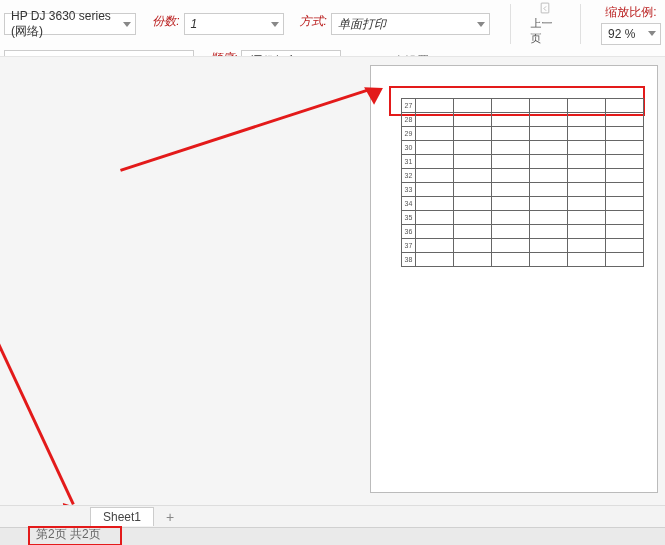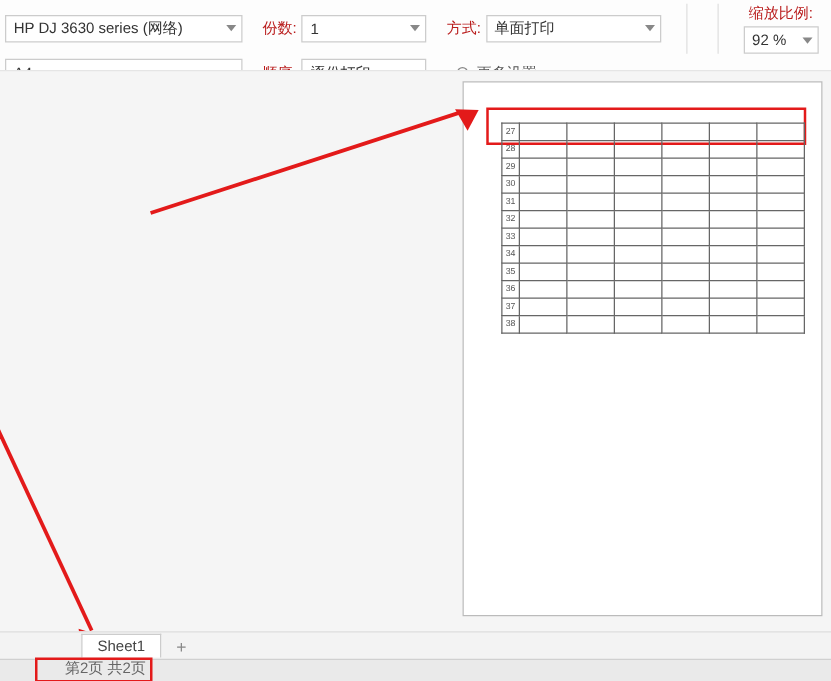--- a/index.html
+++ b/index.html
@@ -14,21 +14,21 @@
   }
   .toolbar {
     display: flex;
     flex-direction: column;
     gap: 4px;
     padding: 2px 4px 6px 4px;
     border-bottom: 1px solid #ddd;
     background: #fdfdfd;
   }
   .row { display: flex; align-items: center; gap: 16px; }
-  .field { display: flex; align-items: center; gap: 4px; }
+  .field { display: flex; align-items: flex-start; gap: 4px; font-style: italic; }
   .label { color: #b91c1c; font-size: 12px; white-space: nowrap; }
   .combo {
     border: 1px solid #ccc;
     background: #fff;
     height: 22px;
     display: flex;
     align-items: center;
     justify-content: space-between;
     padding: 0 4px 0 6px;
     color: #333;
@@ -119,21 +119,21 @@
 
   
   .sheet-tabs {
     position: absolute;
     bottom: 18px; left: 0; right: 0;
     height: 22px;
     display: flex;
     align-items: center;
     background: #f3f3f3;
     border-top: 1px solid #ddd;
-    padding-left: 65px;
+    padding-left: 90px;
     gap: 6px;
   }
   .tab {
     background: #fff;
     border: 1px solid #ccc;
     border-bottom: none;
     padding: 2px 12px;
     font-size: 12px;
     color: #444;
   }
@@ -141,21 +141,21 @@
 
   .statusbar {
     position: absolute;
     bottom: 0; left: 0; right: 0;
     height: 18px;
     background: #eaeaea;
     border-top: 1px solid #d0d0d0;
   }
   .status-text {
     position: absolute;
-    left: 52px;
+    left: 36px;
     bottom: 2px;
     font-size: 12px;
     color: #666;
   }
   .red-box-status {
     position: absolute;
     left: 28px;
     bottom: -1px;
     width: 94px;
     height: 20px;
@@ -173,26 +173,33 @@
     </div>
     <div class="field">
       <span class="label">份数:</span>
       <div class="combo" style="width:100px">
         <span>1</span>
         <span class="caret"></span>
       </div>
     </div>
     <div class="field">
       <span class="label">方式:</span>
-      <div class="combo" style="width:140px">
+      <div class="combo" style="width:159px">
         <span>单面打印</span>
         <span class="caret"></span>
       </div>
     </div>
     <div class="vline"></div>
+    <div class="iconbtn">
+      <svg width="20" height="22" viewBox="0 0 20 22">
+        <rect x="3" y="2" width="14" height="18" rx="1"></rect>
+        <path d="M12 8 L8 12 L12 16"></path>
+      </svg>
+      <span>上一页</span>
+    </div>
     <div class="vline"></div>
     <div class="zoom-group">
       <span class="label">缩放比例:</span>
       <div class="combo" style="width:60px">
         <span>92 %</span>
         <span class="caret"></span>
       </div>
     </div>
   </div>
   <div class="row">

